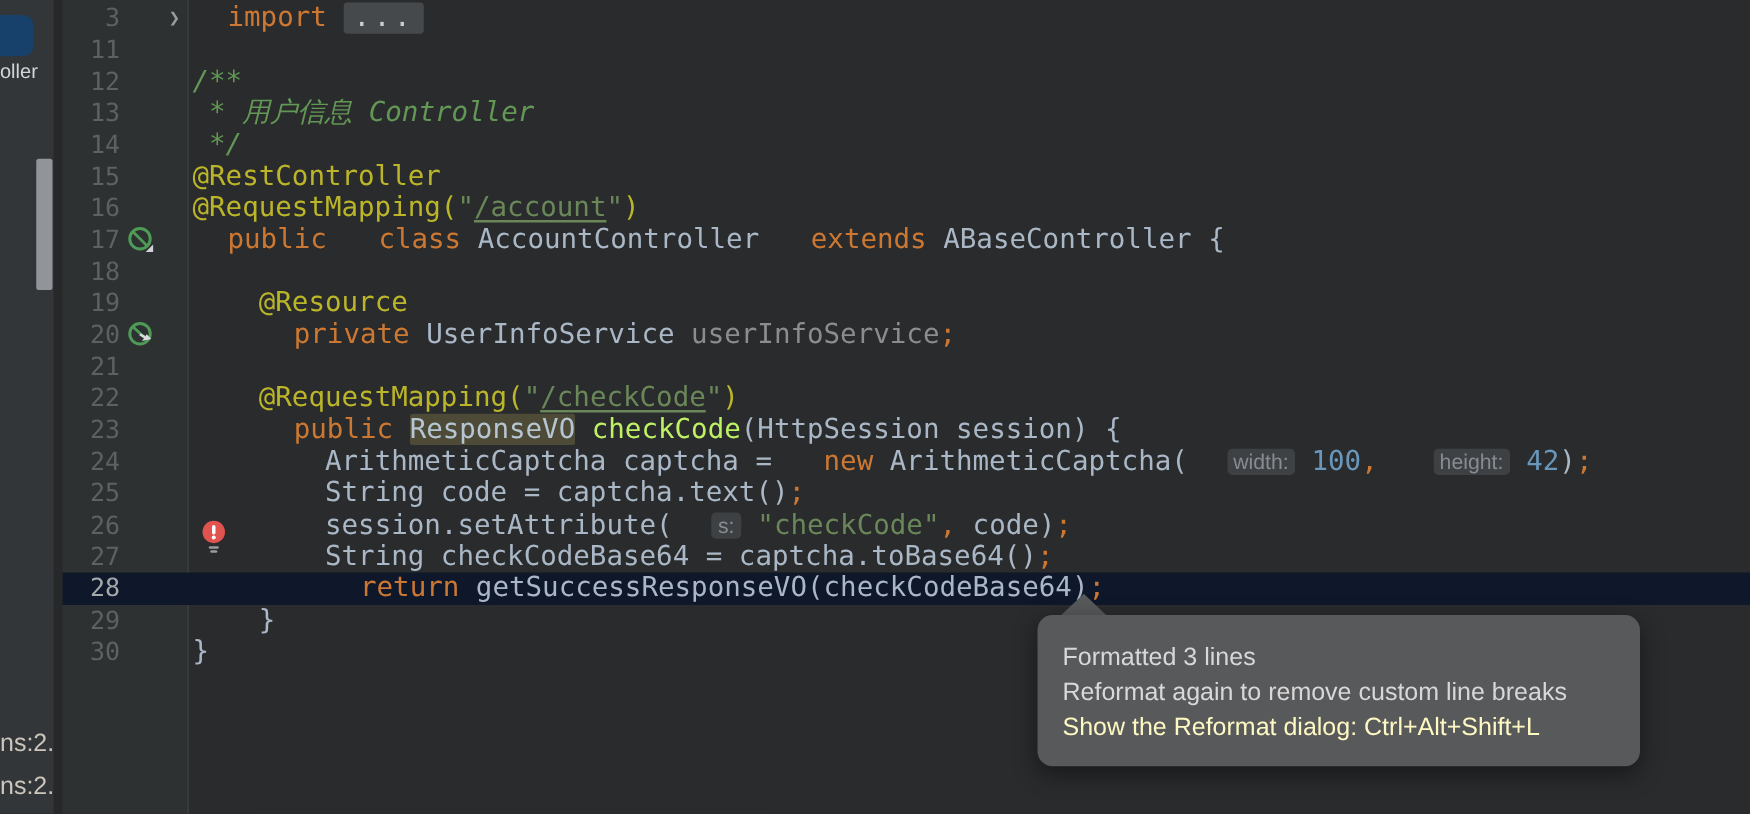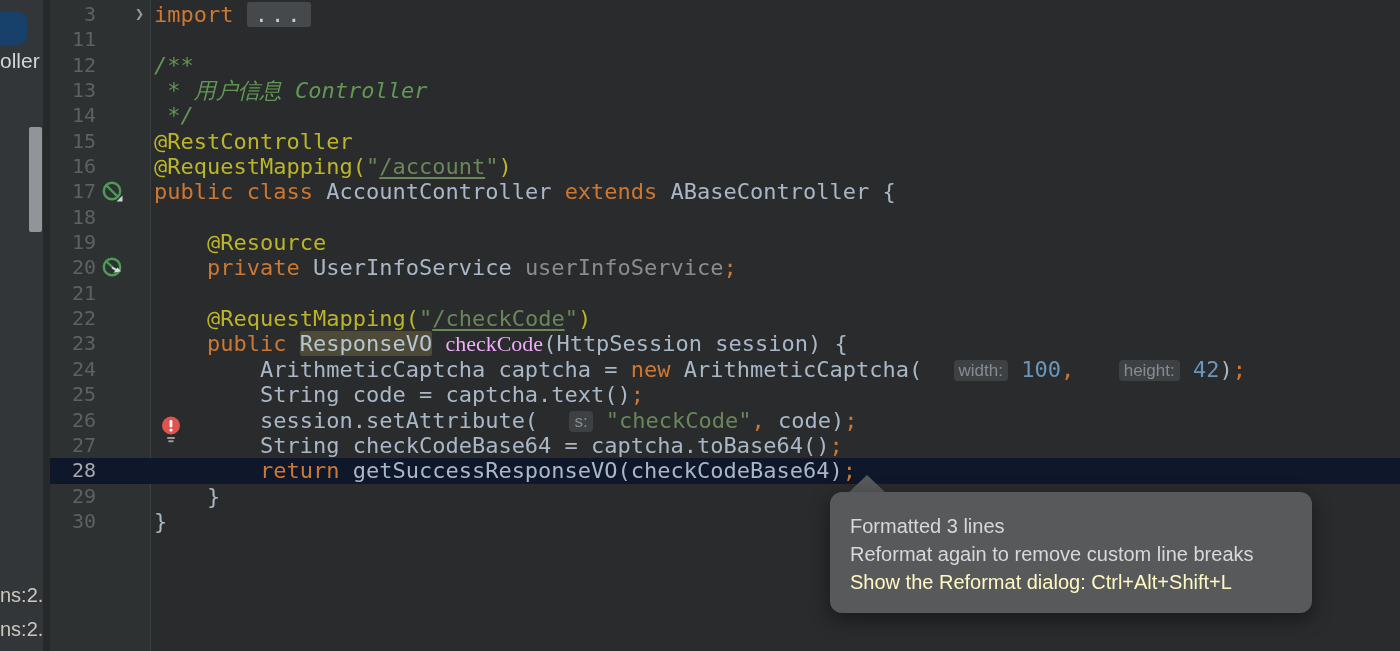--- a/index.html
+++ b/index.html
@@ -5,21 +5,21 @@
   * { margin:0; padding:0; box-sizing:border-box; }
   html,body { width:1400px; height:651px; overflow:hidden; }
   body { background:#2a2b2c; font-family:"DejaVu Sans Mono", monospace; position:relative; }
 
   
   .project-panel { position:absolute; left:0; top:0; width:43px; height:651px;
     background:#333638; overflow:hidden; }
   .blue-tab { position:absolute; left:0; top:12px; width:27px; height:33px;
     background:#17416a; border-radius:0 9px 9px 0; }
   .tree-partial { position:absolute; left:0; top:49px; width:43px;
-    font-family:"Liberation Sans", sans-serif; font-size:21px; color:#d3d6d9;
+    font-family:"Liberation Sans", sans-serif; font-size:16px; color:#d3d6d9;
     white-space:nowrap; overflow:hidden; }
   .panel-scrollbar { position:absolute; left:29px; top:127px; width:13px; height:105px;
     background:rgba(158,163,166,0.88); border-radius:2px; }
   .lib-item { position:absolute; left:0; width:43px; white-space:nowrap; overflow:hidden;
     font-family:"Liberation Sans", sans-serif; font-size:20px; color:#ccc6bd; }
   .lib-item.l1 { top:584px; }
   .lib-item.l2 { top:618px; }
   .panel-shadow { position:absolute; left:43px; top:0; width:7px; height:651px; background:#26282a; }
 
   
@@ -32,27 +32,27 @@
   .row.current { background:#0f172a; }
   .gut { display:flex; width:102px; flex:none; }
   .gnum { width:46px; flex:none; text-align:right; color:#5d6164; font-size:20px; }
   .row.current .gnum { color:#a6a9ab; }
   .gicon { width:56px; flex:none; position:relative; display:flex; align-items:center; padding-left:5px; }
   .gicon svg { display:block; }
   .fold-chev { margin-left:auto; margin-right:8px; color:#999c9e; font-size:15px; }
   .codecell { flex:1; padding-left:2px; white-space:pre; color:#a9b7c6; }
 
   
-  .tok-kw   { color:#cc7832; }
+  .tok-kw   { color:#cc7832;margin-left:28px; }
   .tok-ann  { color:#bbb529; }
   .tok-str  { color:#6a8759; }
   .tok-strlink { color:#6a8759; text-decoration:underline; text-underline-offset:3px; }
   .tok-cmt  { color:#629755; font-style:italic; }
   .tok-def  { color:#a9b7c6; }
-  .tok-meth { color:#f0abfc;font-family:Liberation Serif, serif; }
+  .tok-meth { color:#bef264; }
   .tok-num  { color:#6897bb; }
   .tok-field{ color:#8a8d90; }
   .tok-pun  { color:#cc7832; }
   .tok-defhl{ color:#b6c5d2; background:#4d4b37; border-radius:2px; }
   .tok-fold { background:#46494c; color:#c8ccd0; border-radius:3px; padding:0 8px; letter-spacing:3px; }
   .tok-hint { background:#3d4144; color:#878c92; font-family:"Liberation Sans", sans-serif;
     font-size:17px; border-radius:4px; padding:1px 5px; position:relative; top:-1px;margin-left:18px; }
 
   
   .bulb { position:absolute; left:160px; top:416px; width:22px; height:28px; }

